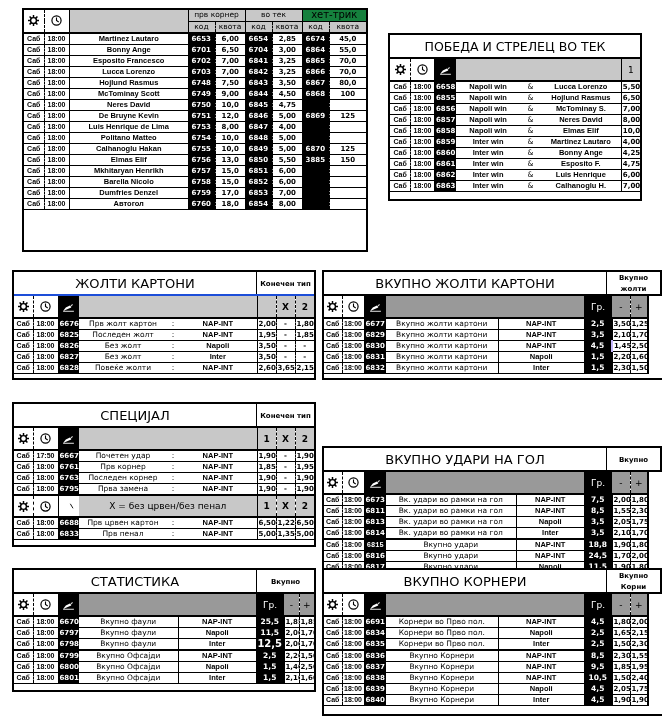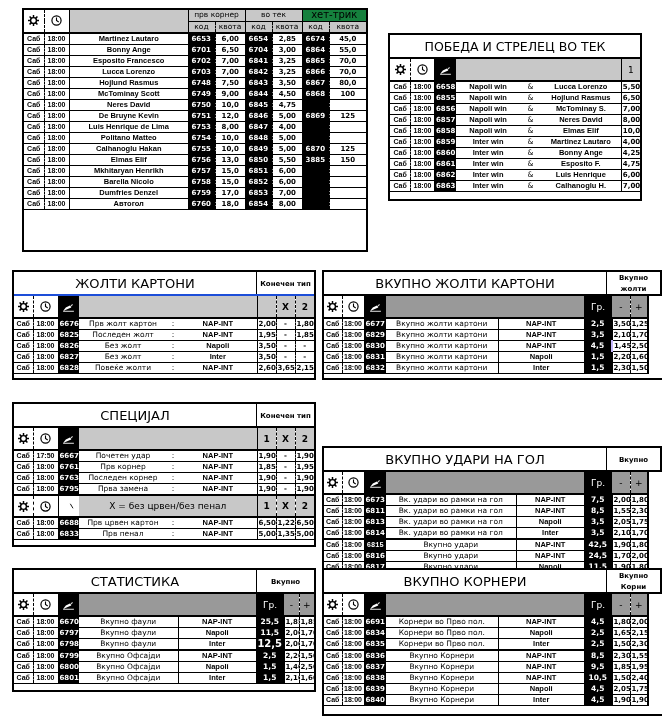--- a/index.html
+++ b/index.html
@@ -785,21 +785,21 @@
           <td class="cdash" style="border-left:1px solid #000;">2,10</td>
           <td style="border-right:2px solid #000;">1,70</td>
           <td style="border:none;"></td>
         </tr>
         <tr>
           <td class="cday" style="border-top: 2px solid rgb(0, 0, 0);">Саб</td>
           <td class="ctime" style="border-top: 2px solid rgb(0, 0, 0);">18:00</td>
           <td class="ccode" style="border-top: 2px solid rgb(0, 0, 0); font-family: Liberation Mono, monospace;">6815</td>
           <td class="cname-d" style="border-right: 1px solid rgb(0, 0, 0); border-top: 2px solid rgb(0, 0, 0);">Вкупно удари</td>
           <td class="cname" style="border-top: 2px solid rgb(0, 0, 0);">NAP-INT</td>
-          <td class="cblack" style="font-size: 7.5px; border-top: 2px solid rgb(0, 0, 0);">42,5</td>
+          <td class="cblack" style="font-size: 7.5px; border-top: 2px solid rgb(0, 0, 0);">18,8</td>
           <td class="cdash" style="border-left: 1px solid rgb(0, 0, 0); border-top: 2px solid rgb(0, 0, 0);">1,90</td>
           <td style="border-right: 2px solid rgb(0, 0, 0); border-top: 2px solid rgb(0, 0, 0);">1,80</td>
           <td style="border:none;"></td>
         </tr>
         <tr>
           <td class="cday">Саб</td>
           <td class="ctime">18:00</td>
           <td class="ccode">6816</td>
           <td class="cname-d" style="border-right:1px solid #000;">Вкупно удари</td>
           <td class="cname">NAP-INT</td>

